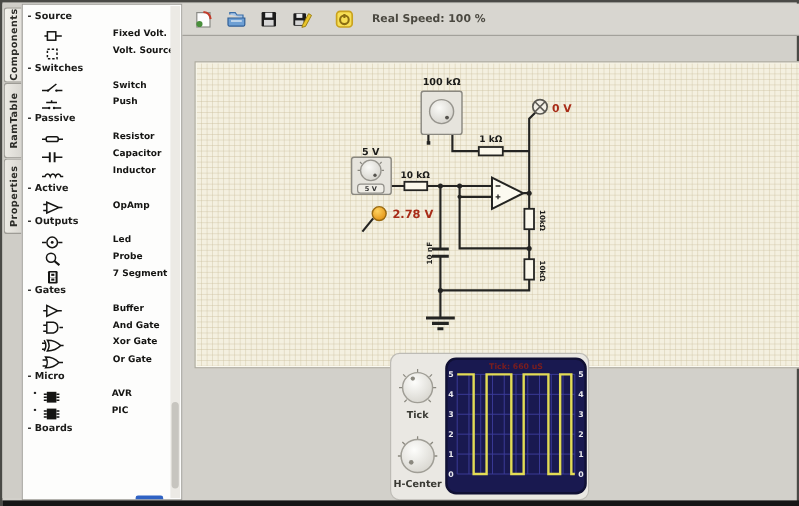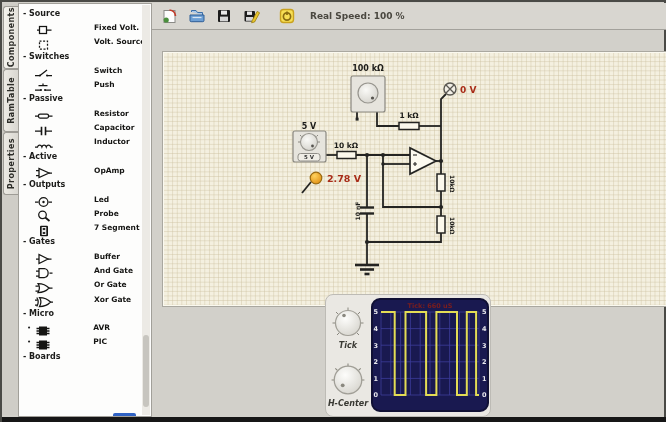--- a/index.html
+++ b/index.html
@@ -36,21 +36,21 @@
   #canvas{position:absolute;left:160px;top:49px;width:497px;height:254px;
     background-color:#f4f0e0;
     background-image:linear-gradient(rgba(205,193,160,.45) 1px,transparent 1px),
                      linear-gradient(90deg,rgba(205,193,160,.45) 1px,transparent 1px);
     background-size:4.6px 4.6px;border:1px solid #aaa8a0;box-shadow:inset 0 0 0 1px #fbf9ef;padding-left:48px;}
   #circuit-svg{position:absolute;left:0;top:0;}
   
   #scope-panel{position:absolute;left:323px;top:292px;width:166px;height:123px;background:#eae8e3;
     border:1px solid #bdbbb5;border-radius:8px;box-sizing:border-box;}
   .knob{position:absolute;width:34px;height:34px;cursor:pointer;}
-  .knob-label{position:absolute;font-size:8px;font-weight:bold;color:#3a3a34;text-align:center;width:60px;font-style:italic;}
+  .knob-label{position:absolute;font-size:8px;font-weight:bold;color:#3a3a34;text-align:center;width:60px;}
   #scope-screen{position:absolute;left:45px;top:3px;width:118px;height:114px;background:#191950;
     border:2px solid #101034;border-radius:9px;box-sizing:border-box;}
   #scope-svg{position:absolute;left:-2px;top:-2px;}
   
   #bottom-bar{position:absolute;left:0;top:415px;width:666px;height:7px;background:#161616;}
 </style>
 </head>
 <body>
 
 <div id="app">
@@ -181,32 +181,32 @@
         </div>
         <div class="trow">
           <span class="ticon"><svg width="20" height="12" viewBox="0 0 20 12">
               <path d="M5,1.5 h5.5 a4.6,4.6 0 0 1 0,9 H5 z" stroke="#151513" stroke-width="1.25" fill="none"></path>
               <path d="M2 4 H5 M2 9 H5 M15.5 6 H18.5" stroke="#151513" stroke-width="1.25" fill="none"></path>
             </svg></span>
           <span class="ilabel">And Gate</span>
         </div>
         <div class="trow">
           <span class="ticon"><svg width="20" height="12" viewBox="0 0 20 12">
-              <path d="M4,1.5 q2.8,4.5 0,9 q7,0 11,-4.5 q-4,-4.5 -11,-4.5 z" stroke="#151513" stroke-width="1.25" fill="none"></path>
-              <path d="M1.5 4 H4.8 M1.5 9 H4.8 M15 6 H18.5" stroke="#151513" stroke-width="1.25" fill="none"></path>
-            </svg></span>
-          <span class="ilabel">Or Gate</span>
-        </div>
-        <div class="trow">
-          <span class="ticon"><svg width="20" height="12" viewBox="0 0 20 12">
               <path d="M5.5,1.5 q2.8,4.5 0,9 q7,0 11,-4.5 q-4,-4.5 -11,-4.5 z" stroke="#151513" stroke-width="1.25" fill="none"></path>
               <path d="M2.8,1.5 q2.8,4.5 0,9" stroke="#151513" stroke-width="1.25" fill="none"></path>
               <path d="M1 4 H3.6 M1 9 H3.6 M16.5 6 H19" stroke="#151513" stroke-width="1.25" fill="none"></path>
             </svg></span>
           <span class="ilabel">Xor Gate</span>
+        </div>
+        <div class="trow">
+          <span class="ticon"><svg width="20" height="12" viewBox="0 0 20 12">
+              <path d="M4,1.5 q2.8,4.5 0,9 q7,0 11,-4.5 q-4,-4.5 -11,-4.5 z" stroke="#151513" stroke-width="1.25" fill="none"></path>
+              <path d="M1.5 4 H4.8 M1.5 9 H4.8 M15 6 H18.5" stroke="#151513" stroke-width="1.25" fill="none"></path>
+            </svg></span>
+          <span class="ilabel">Or Gate</span>
         </div>
         <div class="trow">
           <span class="bullet">-</span>
           <span class="clabel">Micro</span>
         </div>
         <div class="trow sub">
           <span class="subb">•</span>
           <span class="ticon"><svg width="20" height="12" viewBox="0 0 20 12">
               <rect x="6" y="1.5" width="8" height="9" fill="#151513"></rect>
               <path d="M3.5 3.5 H6 M3.5 6 H6 M3.5 8.5 H6 M14 3.5 H16.5 M14 6 H16.5 M14 8.5 H16.5" stroke="#151513" stroke-width="1.3"></path>

